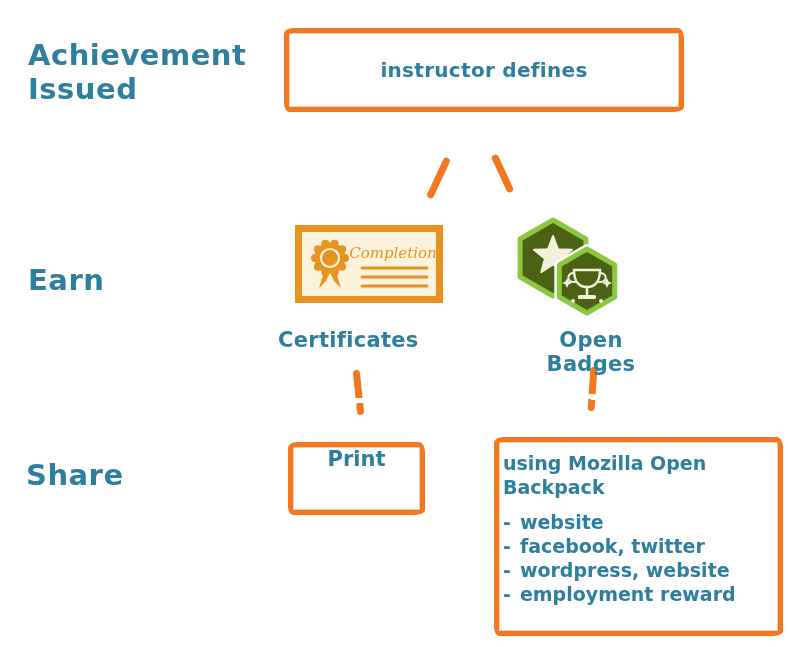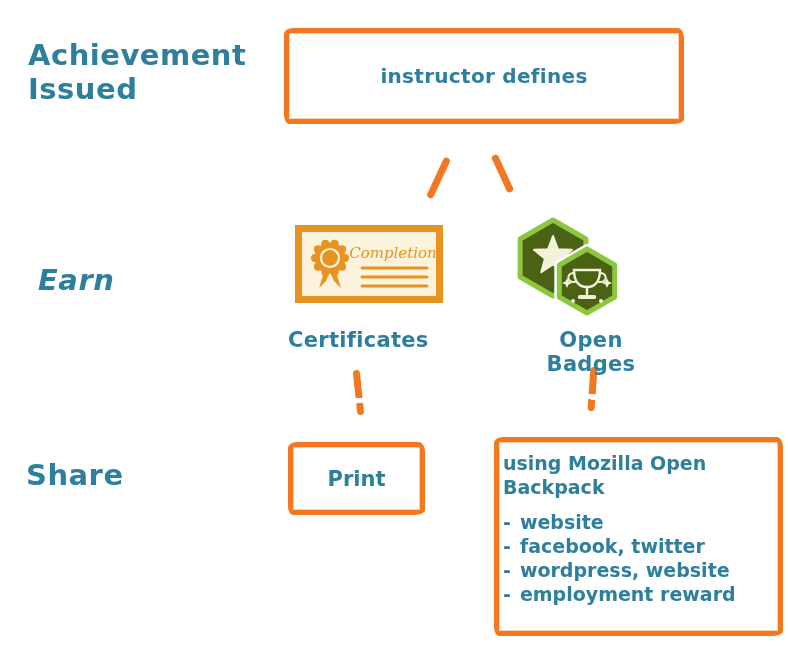--- a/index.html
+++ b/index.html
@@ -13,42 +13,42 @@
   }
   .stage-label {
     position: absolute;
     color: #2E7E9D;
     font-weight: bold;
     font-size: 29px;
     line-height: 34px;
     letter-spacing: 0.5px;
   }
   #label-issued { left: 28px; top: 38px; width: 235px; }
-  #label-earn   { left: 38px; top: 263px; font-style: italic; }
+  #label-earn   { left: 28px; top: 263px; }
   #label-share  { left: 26px; top: 458px; }
 
   .sketch-box {
     position: absolute;
     box-sizing: border-box;
     border: 5px solid #F2771E;
     border-radius: 9px 6px 10px 5px / 6px 10px 5px 9px;
     background: #ffffff;
     box-shadow: inset 0 0 0 1px rgba(242,119,30,0.35);
   }
   #definition-box {
-    left: 284px; top: 28px; width: 400px; height: 96px;
+    left: 284px; top: 28px; width: 400px; height: 84px;
     display: flex; flex-direction: column;
     align-items: center; justify-content: center;
     gap: 0;
     color: #2E7E9D; font-weight: bold; font-size: 20px;
     letter-spacing: 0.3px;
   }
   #print-box {
     left: 288px; top: 442px; width: 137px; height: 73px;
-    display: flex; align-items: center; justify-content: center;
+    display: flex; align-items: flex-start; justify-content: center;
     color: #2E7E9D; font-weight: bold; font-size: 21px;
   }
   #backpack-box {
     left: 494px; top: 437px; width: 289px; height: 199px;
     padding: 9px 4px;
     color: #2E7E9D; font-weight: bold; font-size: 19px;
     line-height: 24px;
   }
   #backpack-box ul {
     list-style: none;
@@ -57,21 +57,21 @@
   }
   #backpack-box li .bullet { margin-right: 9px; }
 
   .icon-label {
     position: absolute;
     top: 328px;
     color: #2E7E9D; font-weight: bold; font-size: 21px;
     text-align: center;
     letter-spacing: 0.3px;
   }
-  #certificates-label { left: 288px; width: 132px; }
+  #certificates-label { left: 278px; width: 132px; }
   #open-badges-label  { left: 523px; width: 136px; }
 
   .dash {
     position: absolute;
     width: 7px;
     border-radius: 4px;
     background: #F2771E;
   }
   .dash.gapped {
     background: linear-gradient(to bottom,

